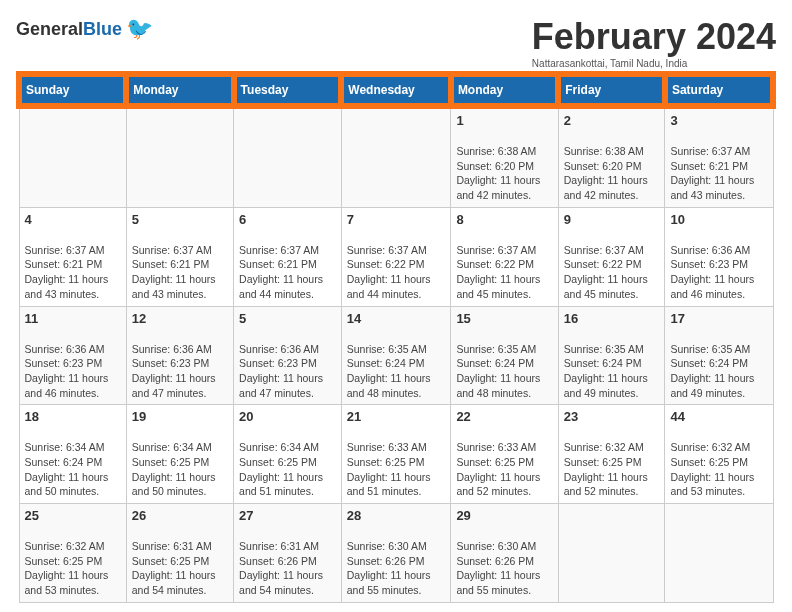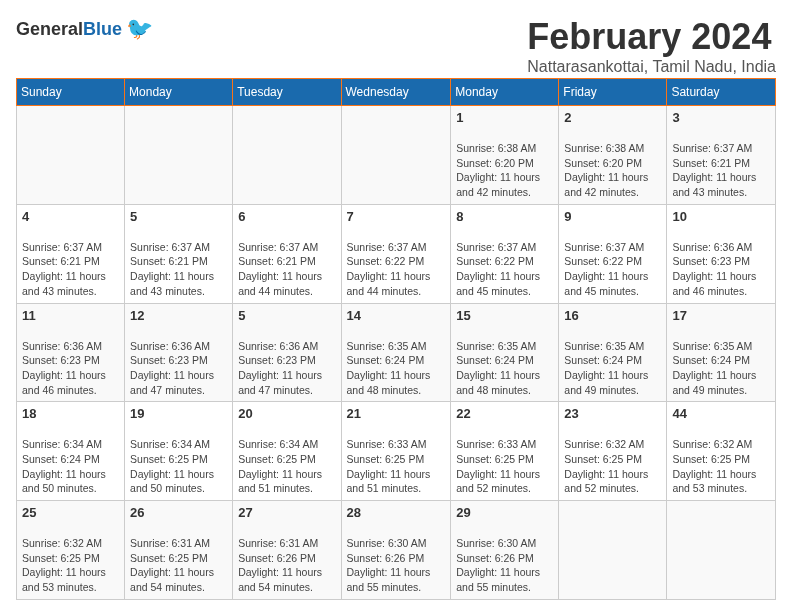--- a/index.html
+++ b/index.html
@@ -37,36 +37,36 @@
       margin-left: 2px;
     }
     .title-block {
     }
     .title-month {
       font-size: 36px;
       font-weight: bold;
       color: #333;
     }
     .title-location {
-      font-size: 16px;
+      font-size: 10px;
       color: #555;
     }
     .calendar {
       width: 100%;
       border-collapse: collapse;
       font-size: 11px;
     }
     .calendar thead th {
       background-color: #1a6aad;
       color: #fff;
       padding: 6px 4px;
       text-align: left;
       font-size: 12px;
-      font-weight: normal;
-      border: 1px solid #f97316;
+      font-weight: bold;
+      border: 6px solid #f97316;
     }
     .calendar tbody td {
       border: 1px solid #ccc;
       vertical-align: top;
       padding: 4px 5px;
       width: 113px;
       min-height: 80px;
       height: 90px;
     }
     .calendar tbody tr:nth-child(odd) td {

